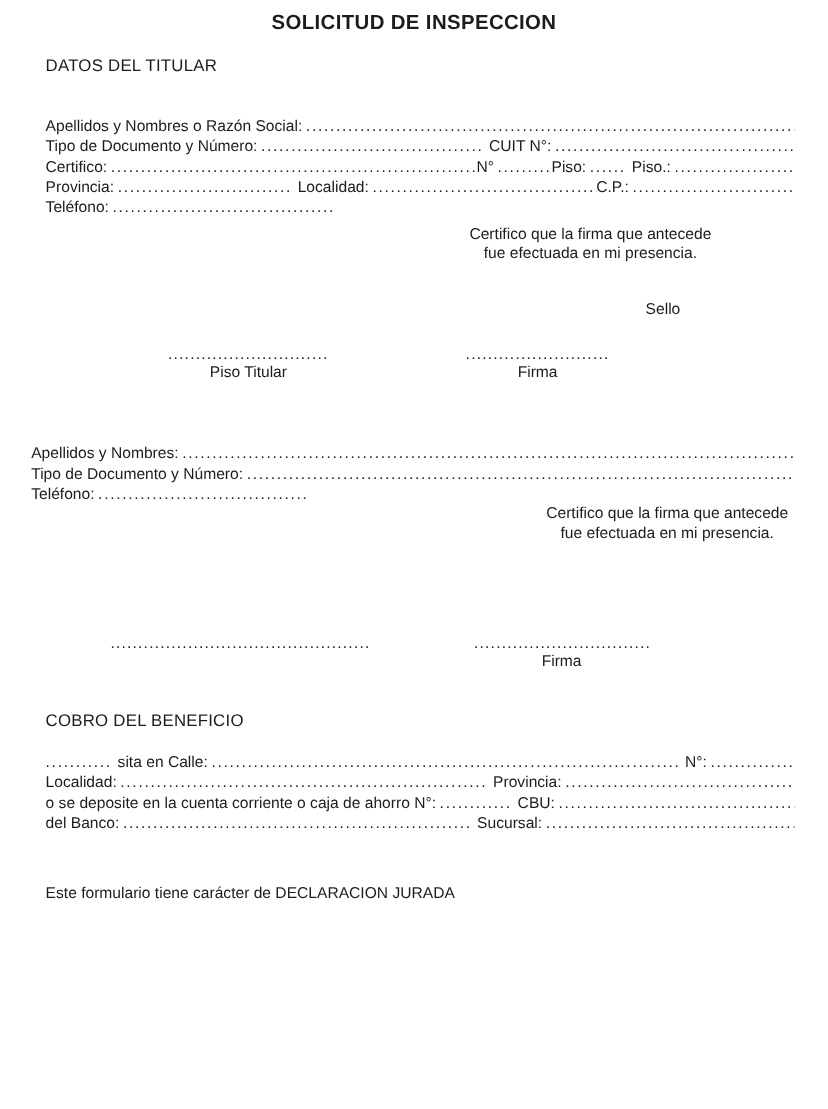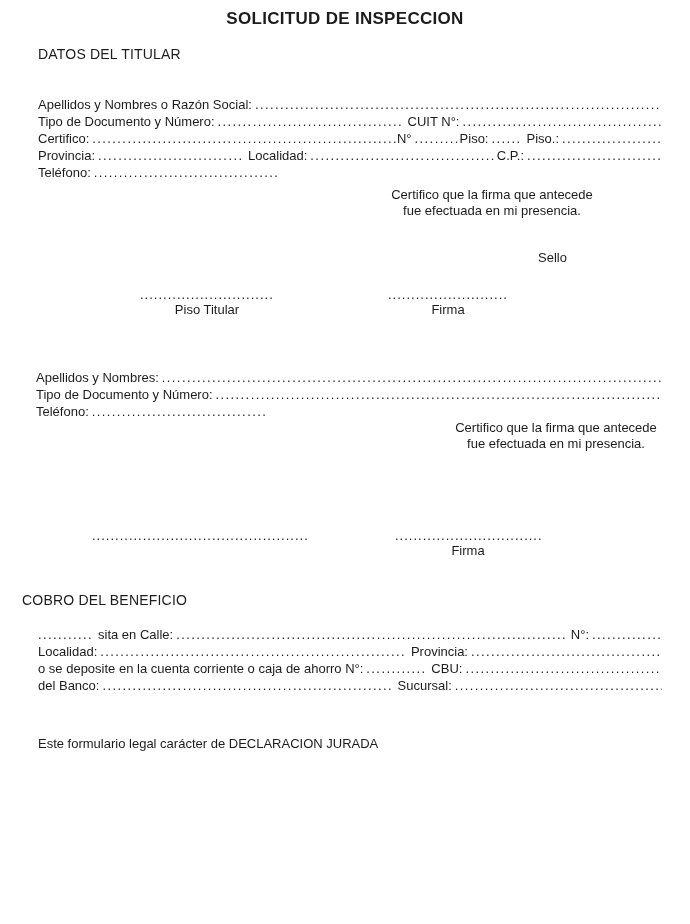--- a/index.html
+++ b/index.html
@@ -19,25 +19,25 @@
   .sec-heading { font-size:14px; letter-spacing:.2px;text-align:right; }
 
   #titular-heading { top:46px; left:38px; }
   #titular-note    { top:63px; left:38px; }
   #titular-fields  { top:96px; left:38px; right:28px; }
   #certify1        { top:187px; left:383px; width:218px; text-align:center; line-height:16px; }
   #sello           { top:250px; left:538px; }
   #sig1-left       { top:289px; left:140px; width:134px; }
   #sig1-right      { top:289px; left:388px; width:120px; }
   #rep-heading     { top:334px; left:38px; }
-  #rep-fields      { top:369px; left:36px; right:28px; }
+  #rep-fields      { top:369px; left:26px; right:28px; }
   #certify2        { top:420px; left:450px; width:212px; text-align:center; line-height:16px; }
   #sig2-left       { top:530px; left:92px;  width:216px; }
   #sig2-right      { top:530px; left:395px; width:146px; }
-  #cobro-heading   { top:592px; left:22px; }
+  #cobro-heading   { top:592px; left:38px; }
   #cobro-text      { top:626px; left:38px; right:28px; }
   #footer          { top:736px; left:38px; }
 
   .fields .line, .para .line { display:flex; align-items:baseline; height:17px; line-height:17px; white-space:nowrap; }
   .para .plain { height:17px; line-height:17px; white-space:nowrap; }
 
   .lbl { flex:0 0 auto; padding-right:3px; }
   .lbl.pl { padding-left:5px; }
 
   .dots {
@@ -183,15 +183,15 @@
       <span class="dots">........................................................................................................................................................................................................</span>
     </div>
     <div class="line">
       <span class="lbl">del Banco:</span>
       <span class="dots g14">........................................................................................................................................................................................................</span>
       <span class="lbl pl">Sucursal:</span>
       <span class="dots">........................................................................................................................................................................................................</span>
     </div>
   </div>
 
-  <div class="blk" id="footer">Este formulario legal carácter de DECLARACION JURADA</div>
+  <div class="blk" id="footer">Este formulario tiene carácter de DECLARACION JURADA</div>
 
 </div>
 
 </body></html>

